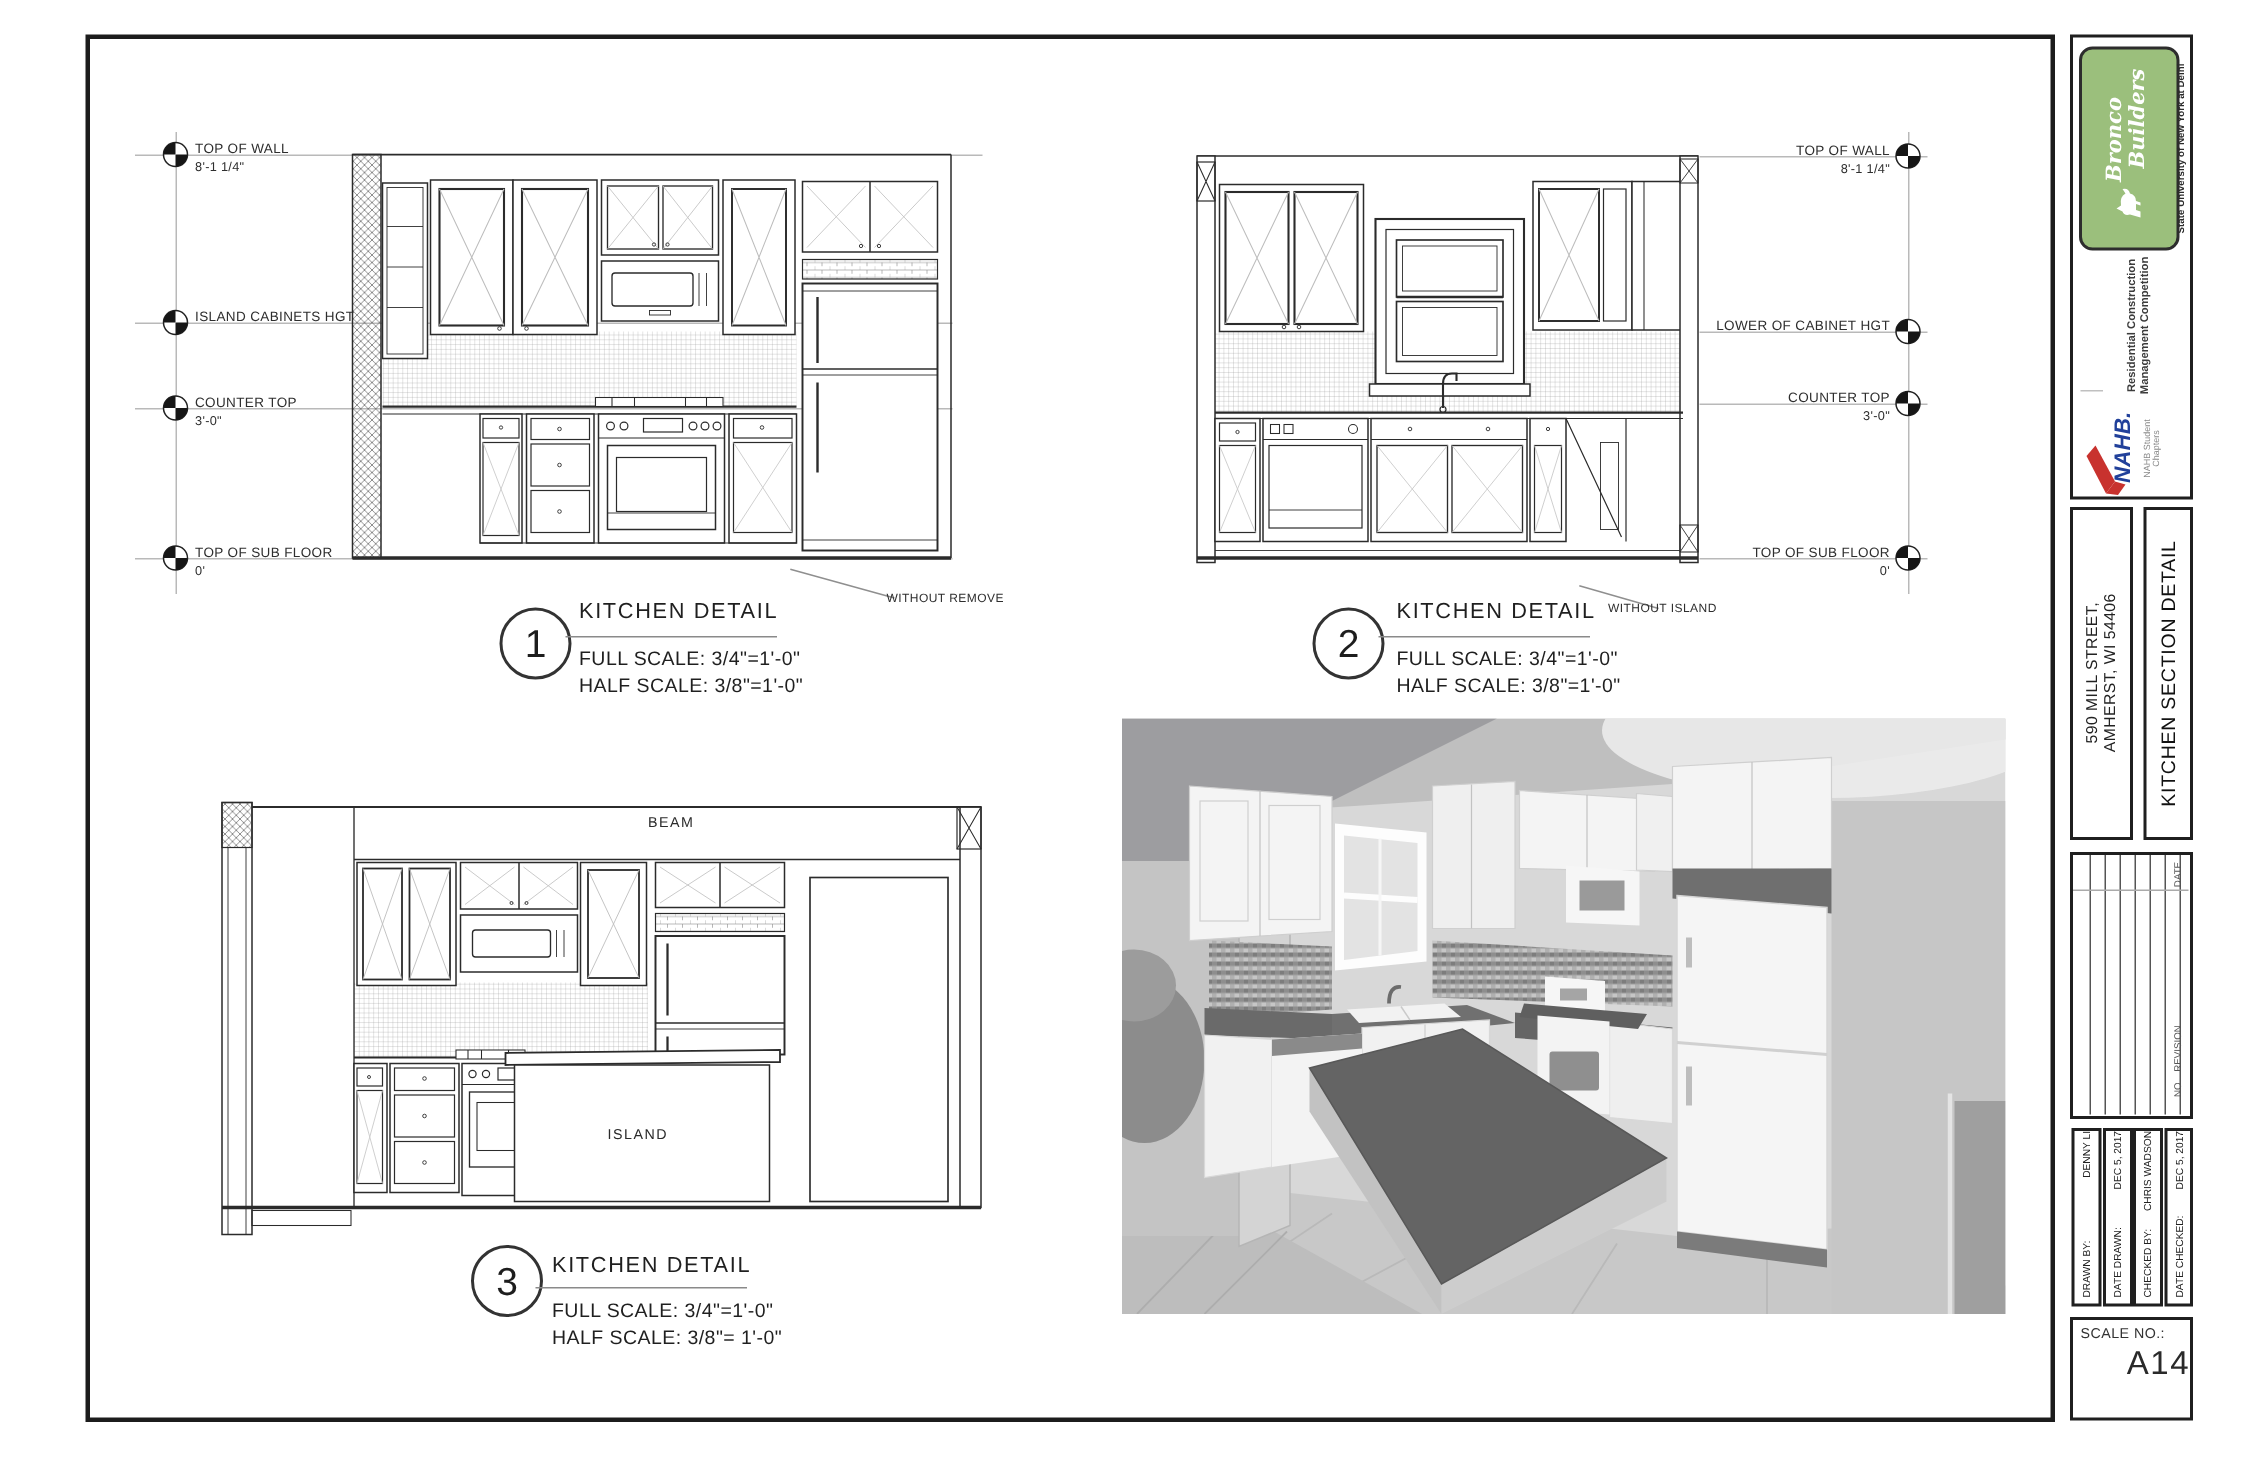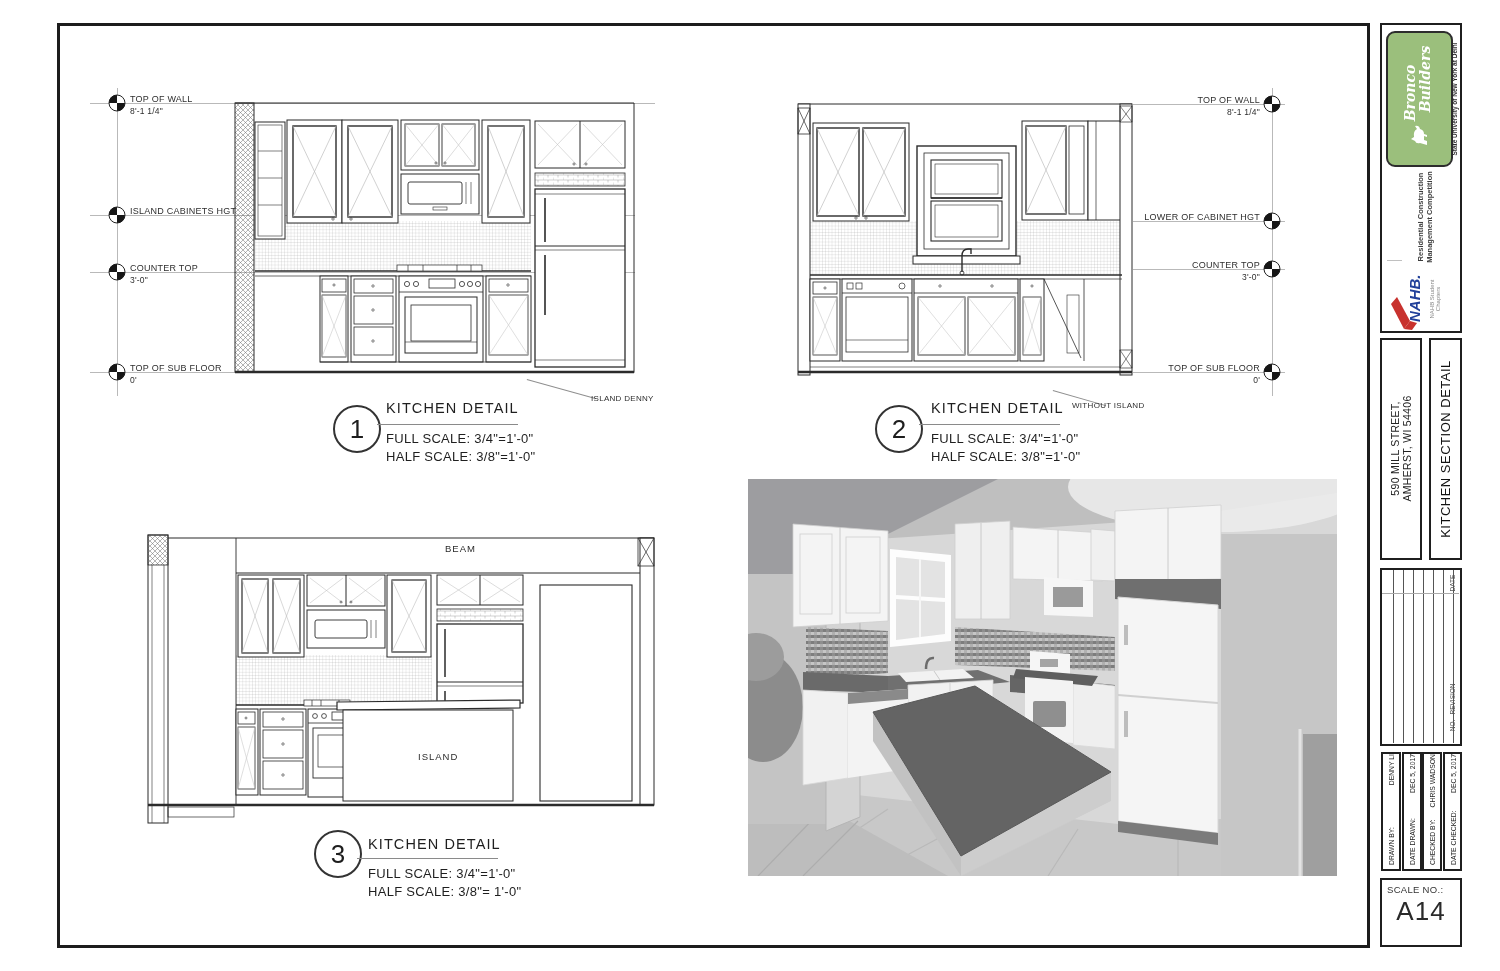--- a/index.html
+++ b/index.html
@@ -24,21 +24,21 @@
   .anno{position:absolute;font-size:8px;letter-spacing:.3px;color:#2e2e2e;white-space:nowrap;}
   .leader{position:absolute;height:1px;background:#8f8f8f;transform-origin:0 0;}
   
   .tbbox{position:absolute;border:2.5px solid #1f1f1f;background:#fff;box-sizing:border-box;}
   .vtext{position:absolute;transform-origin:0 0;transform:rotate(-90deg);
          display:flex;align-items:center;justify-content:center;white-space:nowrap;}
   .vtext.between{justify-content:space-between;}
   .greencard{position:absolute;border:2px solid #2d2d2d;border-radius:9px;}
   .vline{position:absolute;width:1px;background:#3a3a3a;}
   .svgdraw{position:absolute;}
-  .drawtext{position:absolute;font-size:9.5px;letter-spacing:1px;color:#2b2b2b;white-space:nowrap;margin-left:13px;}
+  .drawtext{position:absolute;font-size:9.5px;letter-spacing:1px;color:#2b2b2b;white-space:nowrap;}
 </style>
 </head>
 <body>
 
 <div class="page">
 
   <div class="sheet"></div>
 
   <div>
     <div class="vrefline" style="left:117px;top:88px;height:308px;"></div>
@@ -224,21 +224,21 @@
   </svg>
 
   <div class="numcircle" style="left:333px;top:405px;">
       <span>1</span>
     </div>
   <div class="dettitle" style="left:386px;top:400px;">KITCHEN DETAIL</div>
   <div class="detline" style="left:377px;top:424px;width:141px;"></div>
   <div class="detscale" style="left:386px;top:431px;">FULL SCALE: 3/4"=1'-0"</div>
   <div class="detscale" style="left:386px;top:449px;">HALF SCALE: 3/8"=1'-0"</div>
   <div class="leader" style="left:527px;top:379px;width:72px;transform:rotate(15.5deg);"></div>
-  <div class="anno" style="left:591px;top:394px;">ISLAND DENNY</div>
+  <div class="anno" style="left:591px;top:394px;">WITHOUT REMOVE</div>
 
   <svg class="svgdraw" style="left:790px;top:88px;" width="350" height="312" viewBox="0 0 350 312">
     <defs>
       <pattern id="p2x" width="3.2" height="3.2" patternUnits="userSpaceOnUse">
         <path d="M0 0H3.2M0 0V3.2" stroke="#9a9a9a" stroke-width="0.35"></path>
       </pattern>
     </defs>
     <g stroke="#2b2b2b" fill="none" stroke-width="1">
       <rect x="20" y="133" width="310" height="54" fill="url(#p2x)" stroke="none"></rect>
       <path d="M8 16 H342"></path>
@@ -638,17 +638,17 @@
     </div>
     <div class="tbbox" style="left:1442.5px;top:752px;width:19.5px;height:119px;border-width:2px;">
       <div class="vtext between" style="left:1px;top:113px;width:111px;height:14px;font-size:6.8px;color:#222;padding:0 2px;">
         <span>DATE CHECKED:</span>
         <span>DEC 5, 2017</span>
       </div>
     </div>
 
     <div class="tbbox" style="left:1380px;top:878px;width:82px;height:69px;">
       <div style="font-size:9.5px;color:#333;padding:4px 0 0 5px;letter-spacing:.3px;">SCALE NO.:</div>
-      <div style="font-size:26px;color:#2a2a2a;text-align:center;letter-spacing:1px;margin-top:1px;">A14</div>
+      <div style="font-size:22px;color:#2a2a2a;text-align:right;letter-spacing:1px;margin-top:1px;">A14</div>
     </div>
 
   </div>
 </div>
 
 </body></html>

